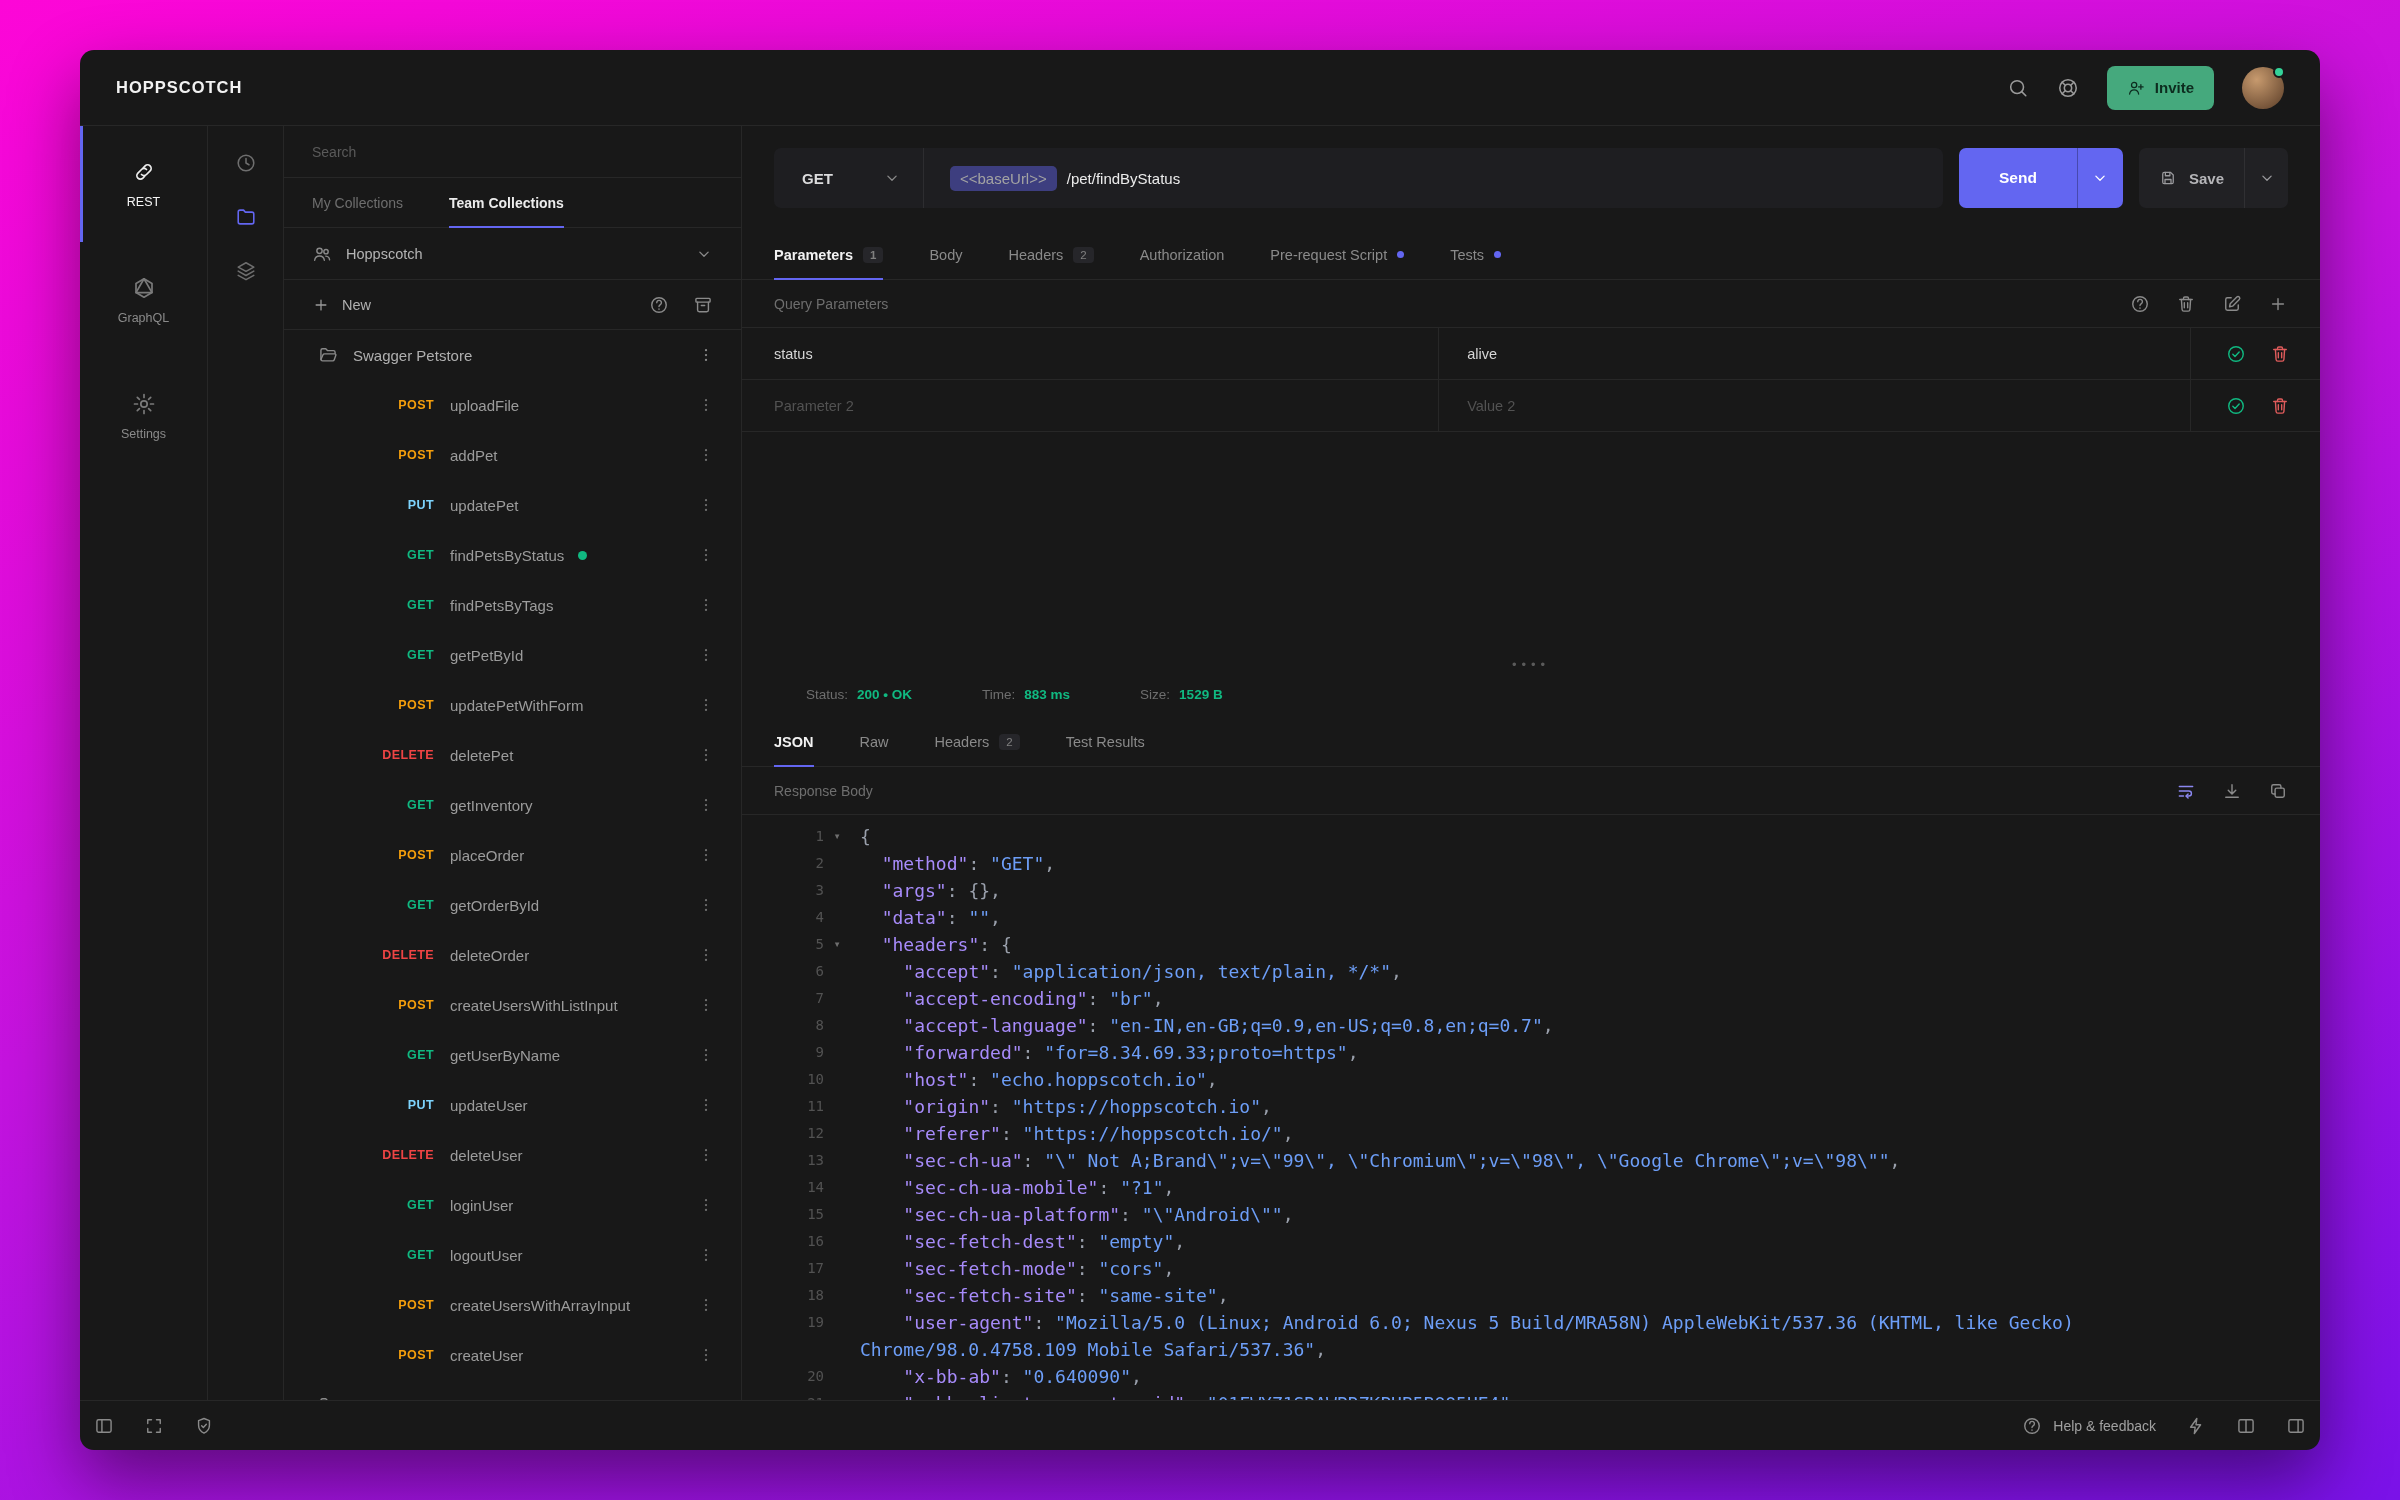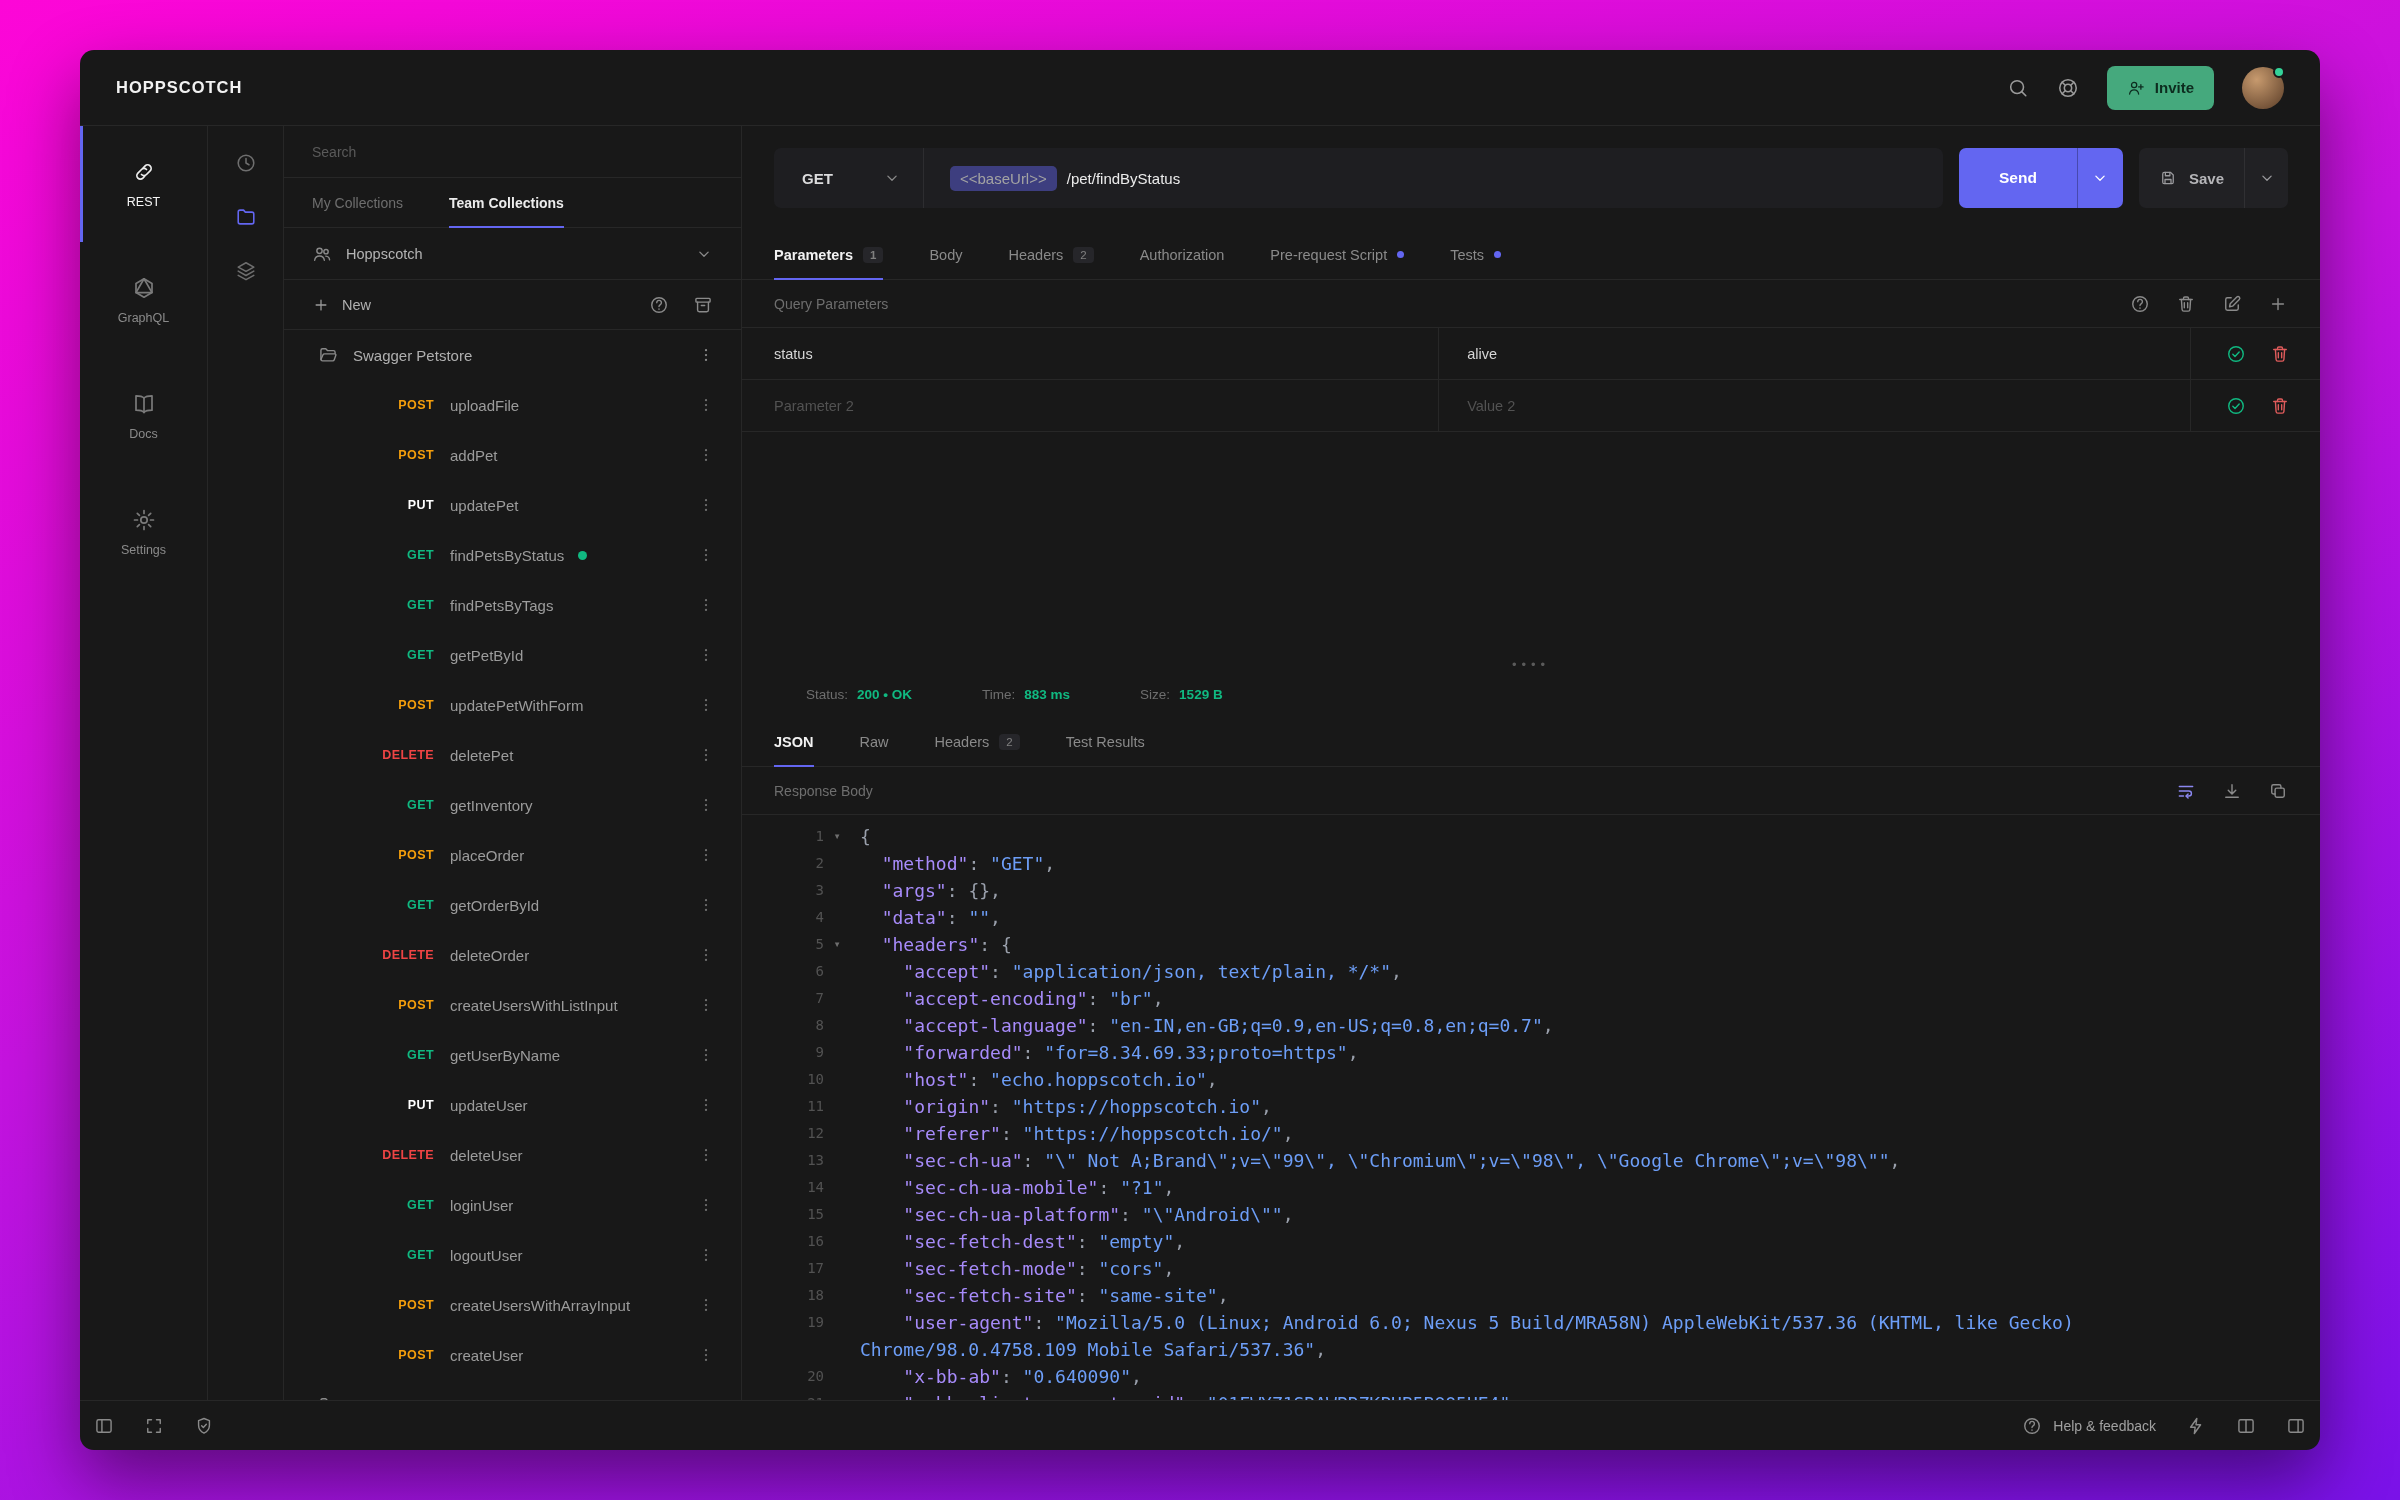--- a/index.html
+++ b/index.html
@@ -76,21 +76,21 @@
     font-size:14.5px; font-family:inherit; cursor:pointer; }
   .new-btn .icn { color:#9a9a9a; }
   .new-row-right { margin-left:auto; display:flex; align-items:center; gap:24px; color:#8a8a8a; }
   .tree { flex:1; overflow:hidden; }
   .folder-row { height:50px; display:flex; align-items:center; gap:15px; padding:0 26px 0 34px;
     color:#b0b0b0; font-size:15px; cursor:pointer; }
   .folder-row .icn { color:#8a8a8a; }
   .row-kebab { margin-left:auto; color:#6f6f6f; cursor:pointer; }
   .req-row { height:50px; display:flex; align-items:center; padding:0 26px 0 0; cursor:pointer; }
   .req-method { width:150px; flex:none; text-align:right; font-size:12.5px; font-weight:700; letter-spacing:.4px; }
-  .c-get{color:#10b981}.c-post{color:#f59e0b}.c-put{color:#ffffff}.c-del{color:#ef4444}
+  .c-get{color:#10b981}.c-post{color:#f59e0b}.c-put{color:#7dd3fc}.c-del{color:#ef4444}
   .req-name { margin-left:16px; font-size:15px; color:#9c9c9c; }
   .active-dot { width:9px; height:9px; border-radius:50%; background:#10b981; margin-left:14px; flex:none; }
 
   
   .main { flex:1; display:flex; flex-direction:column; min-width:0; min-height:0; }
   .request-bar { height:104px; flex:none; display:flex; align-items:center; padding:0 32px; gap:16px; }
   .url-box { flex:1; height:60px; background:#1e1e21; border-radius:7px; display:flex; align-items:center; min-width:0; }
   .method-select { width:150px; height:100%; display:flex; align-items:center; justify-content:space-between;
     padding:0 22px 0 28px; border-right:1px solid rgba(255,255,255,.07); background:none; border-top:none; border-bottom:none; border-left:none;
     color:#dcdcdd; font-size:15px; font-weight:600; font-family:inherit; cursor:pointer; }
@@ -212,29 +212,20 @@
        <span class="pnav-label">REST</span>
      </div>
         <div class="pnav-item">
        <span class="icn i24">
             <svg viewBox="0 0 24 24" fill="none" stroke="currentColor" stroke-width="1.7" stroke-linecap="round" stroke-linejoin="round">
               <path d="M12 2.8 20 7.4v9.2L12 21.2 4 16.6V7.4Z"></path>
               <path d="M4 16.6 12 2.8l8 13.8Z"></path>
             </svg>
           </span>
        <span class="pnav-label">GraphQL</span>
-     </div>
-        <div class="pnav-item">
-       <span class="icn i24">
-            <svg viewBox="0 0 24 24" fill="none" stroke="currentColor" stroke-width="1.7" stroke-linecap="round" stroke-linejoin="round">
-              <path d="M12 6c-1.5-1.6-3.6-2.2-8-2.2v14.4c4.4 0 6.5.6 8 2.2 1.5-1.6 3.6-2.2 8-2.2V3.8c-4.4 0-6.5.6-8 2.2Z"></path>
-              <path d="M12 6v14.4"></path>
-            </svg>
-          </span>
-       <span class="pnav-label">Docs</span>
      </div>
         <div class="pnav-item">
        <span class="icn i24">
             <svg viewBox="0 0 24 24" fill="none" stroke="currentColor" stroke-width="1.7" stroke-linecap="round" stroke-linejoin="round">
               <circle cx="12" cy="12" r="3.2"></circle>
               <path d="M12 2.5v3M12 18.5v3M2.5 12h3M18.5 12h3M5.3 5.3l2.1 2.1M16.6 16.6l2.1 2.1M18.7 5.3l-2.1 2.1M7.4 16.6l-2.1 2.1"></path>
             </svg>
           </span>
        <span class="pnav-label">Settings</span>
      </div>

